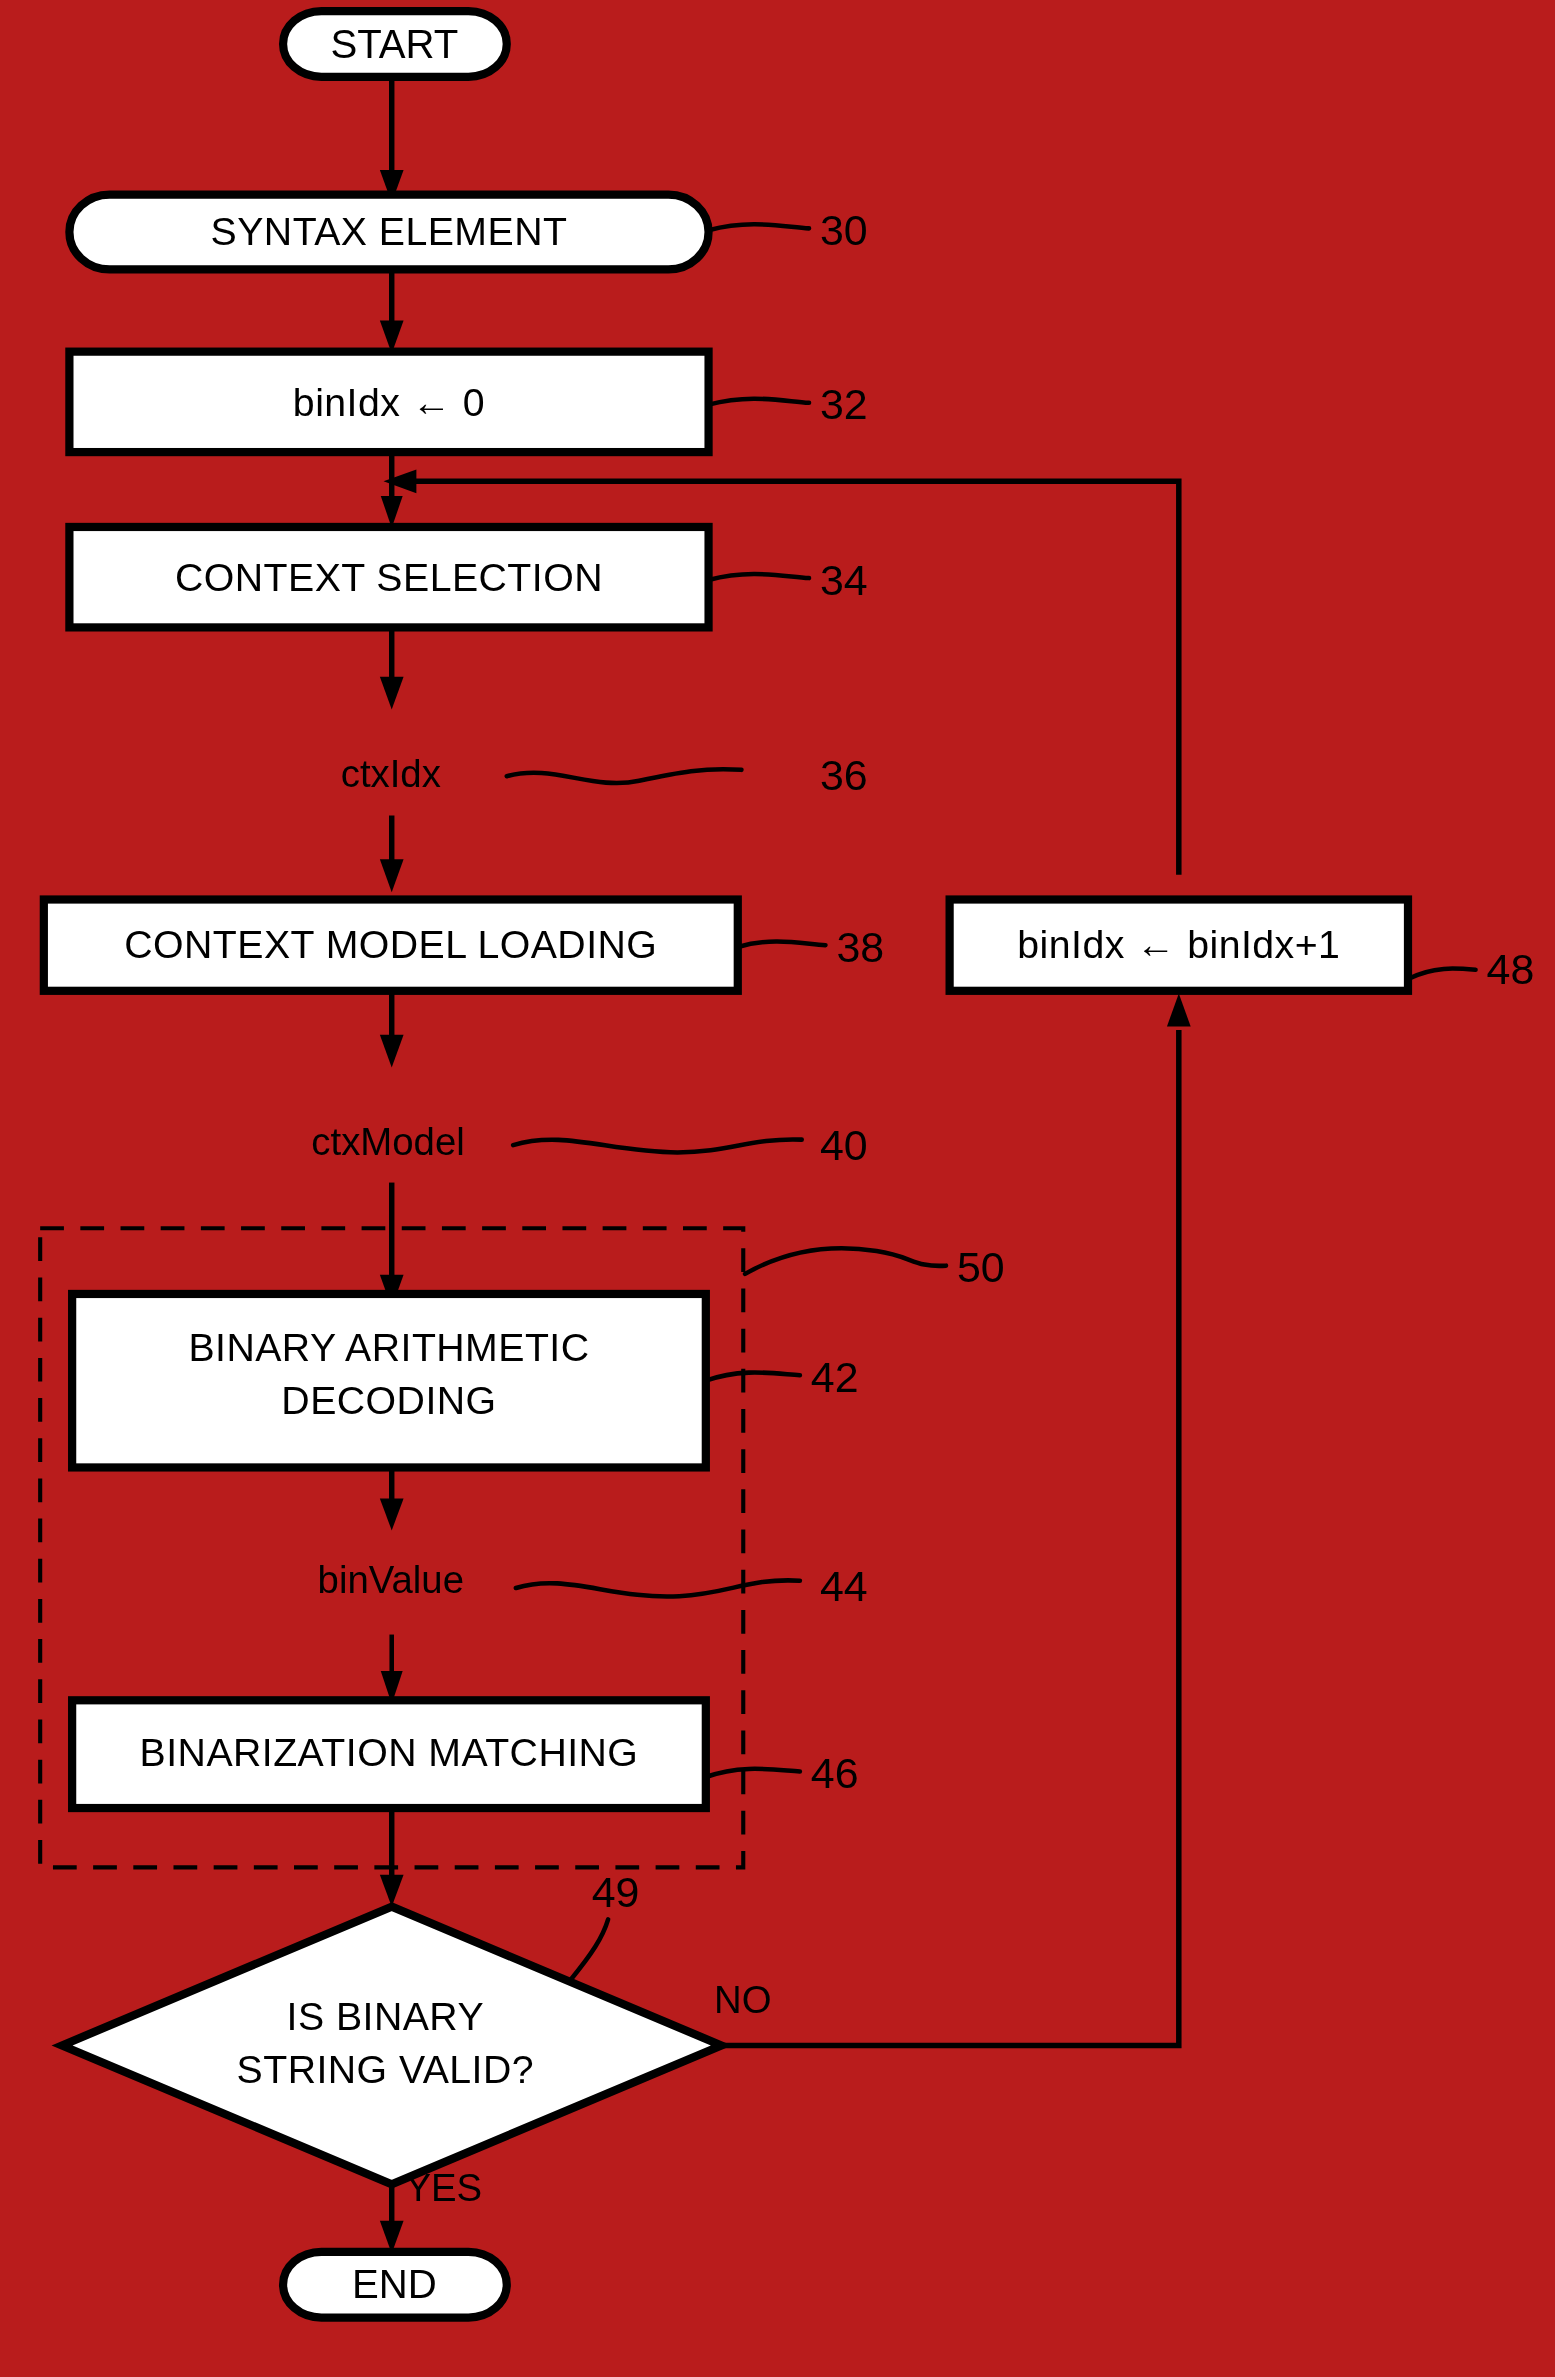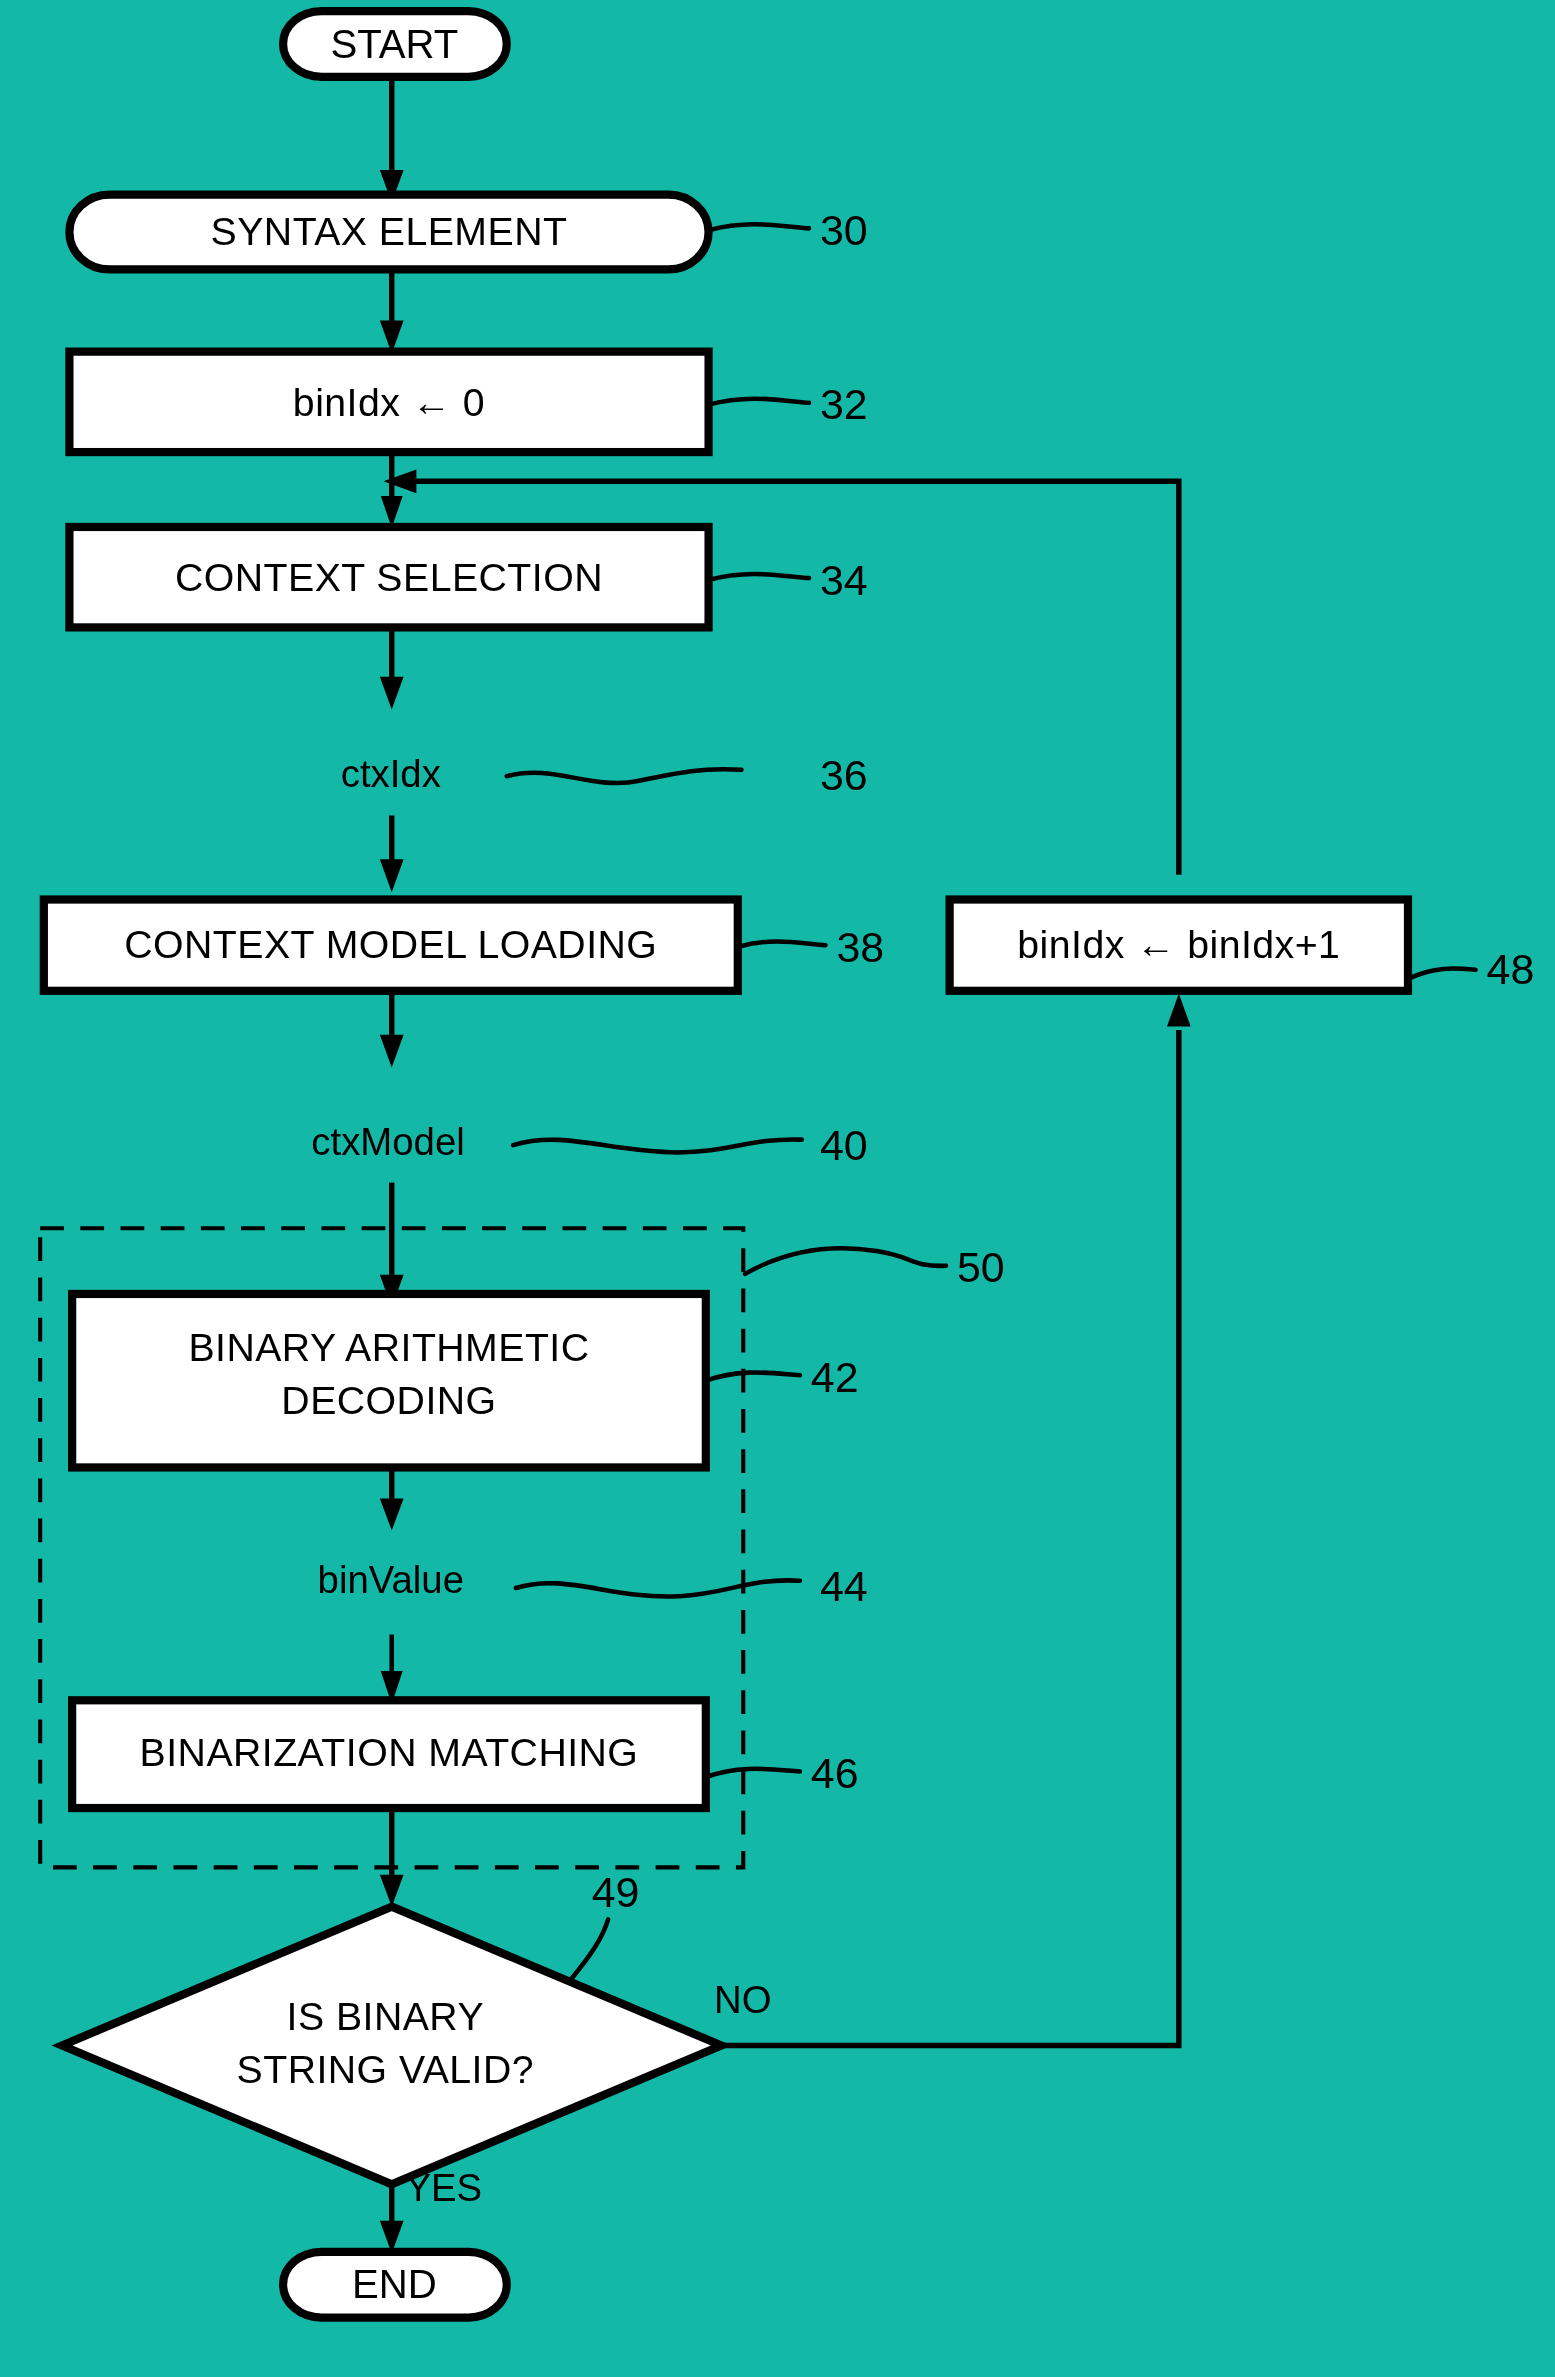--- a/index.html
+++ b/index.html
@@ -5,21 +5,21 @@
 <style>
   html,body{margin:0;padding:0;background:#ffffff;}
   body{
     font-family:"Liberation Sans", sans-serif;
     color:#000;
   }
   #canvas{
     position:relative;
     width:1555px;
     height:2377px;
-    background:#14b8a6;
+    background:#b91c1c;
     overflow:hidden;
   }
   svg#diagram{
     position:absolute;
     left:0; top:0;
     width:1555px;
     height:2377px;
   }
   .shape-stroke{ fill:#ffffff; stroke:#000000; stroke-width:9; }
   .dashed-group{ fill:none; stroke:#000000; stroke-width:4.5; stroke-dasharray:26 18; }

